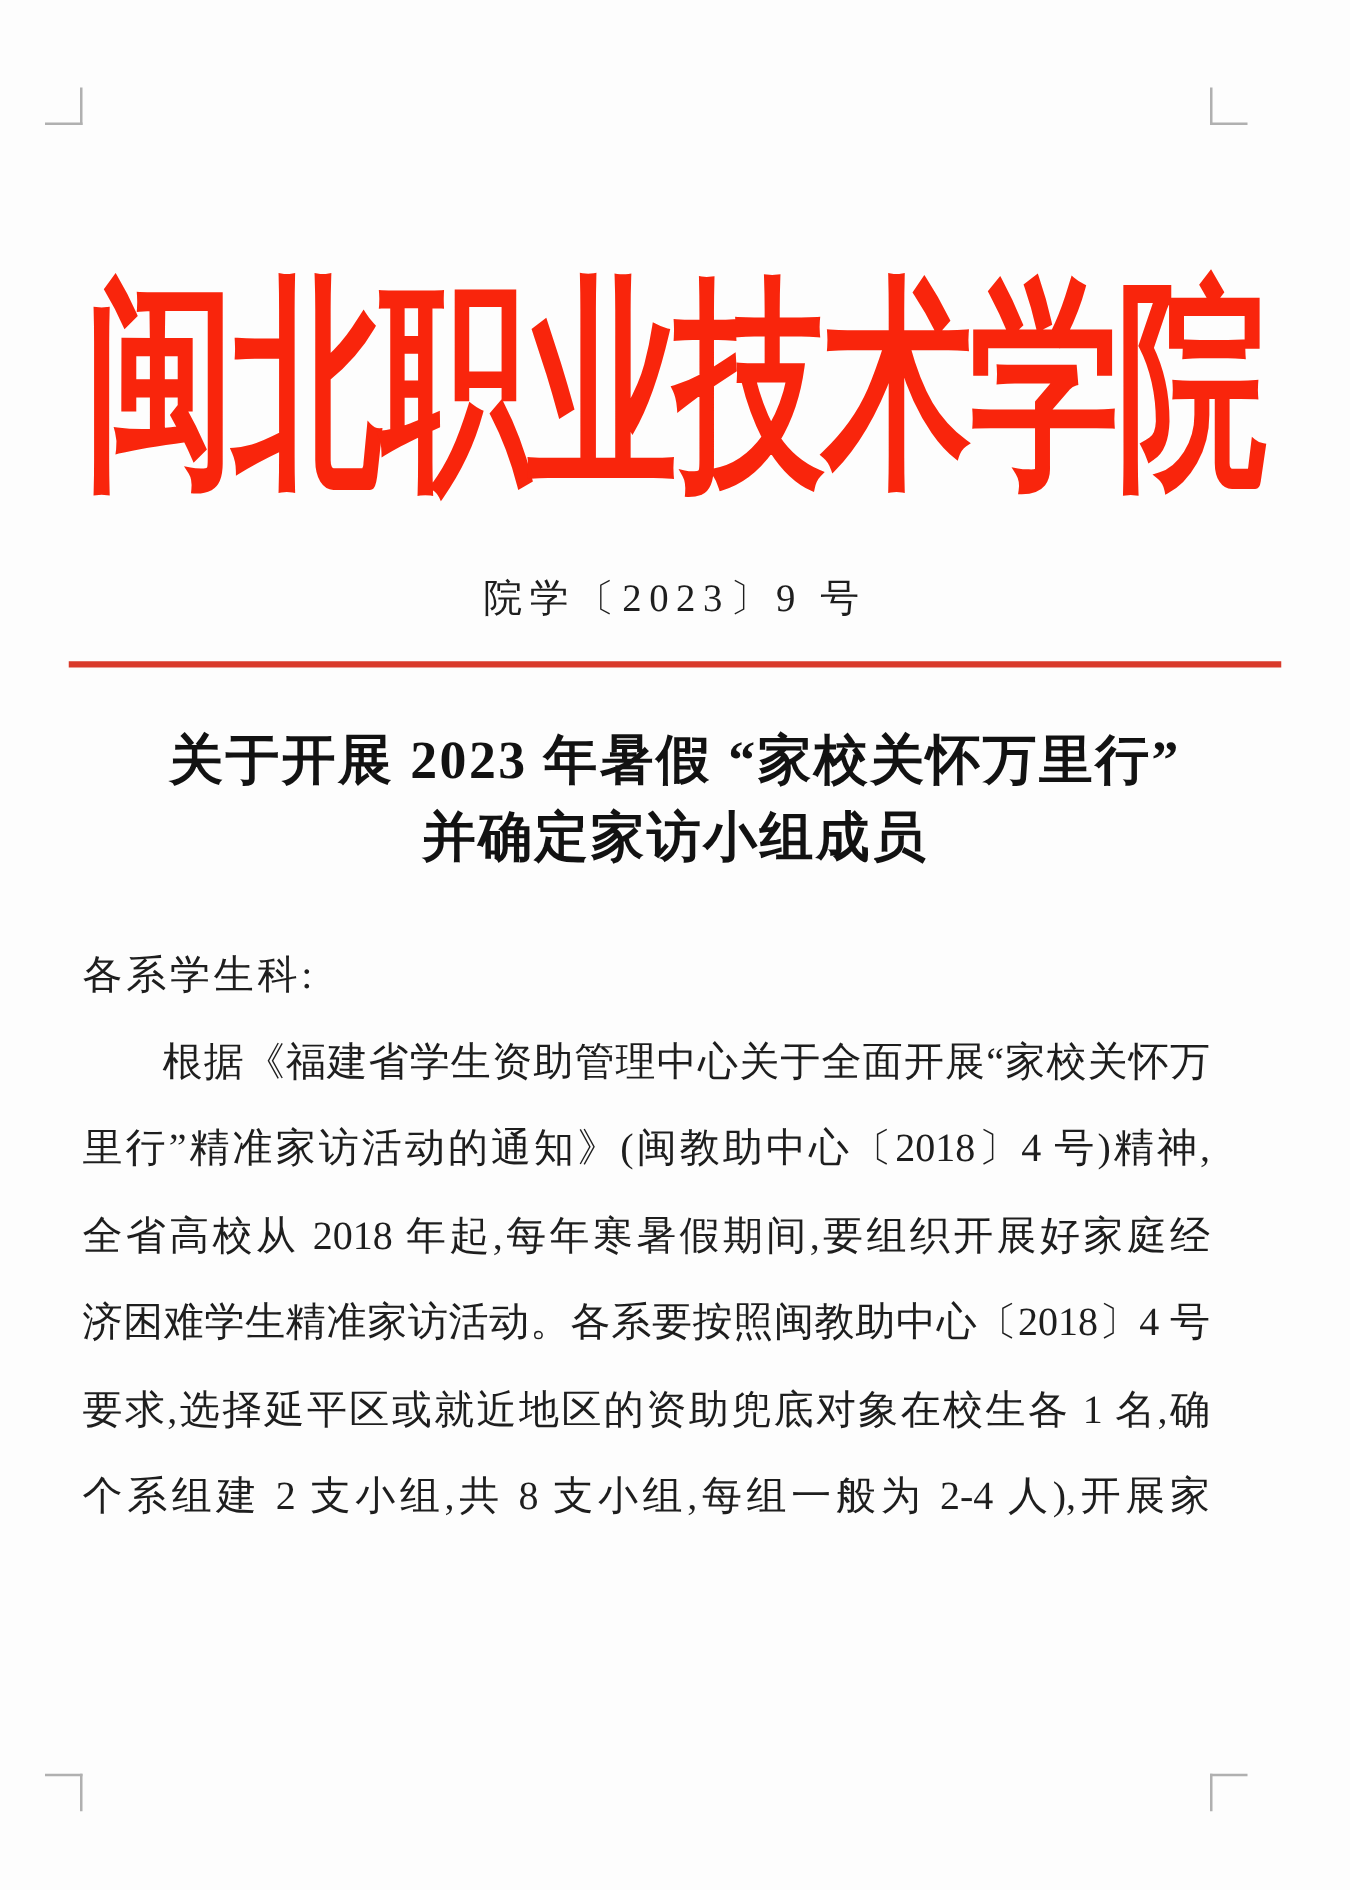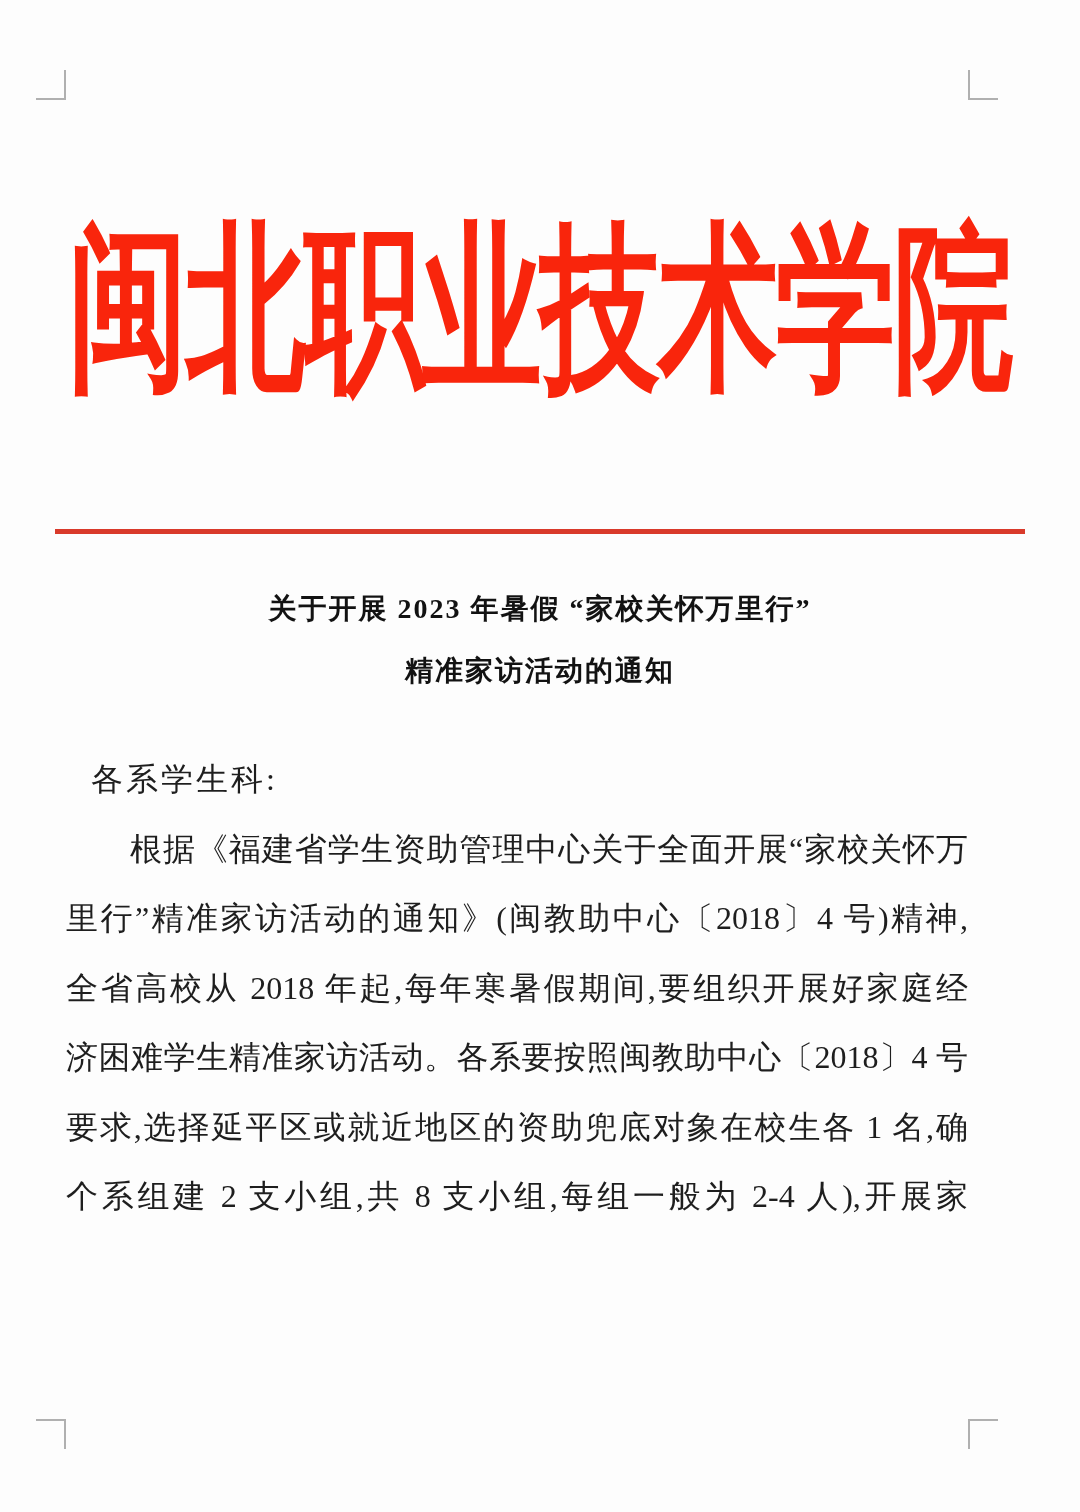--- a/index.html
+++ b/index.html
@@ -65,21 +65,21 @@
     height: 5px;
     background: var(--line-red, #d93a2b);
   }
   .doc-title {
     position: absolute;
     top: 578px;
     left: 0;
     width: 100%;
     text-align: center;
     font-weight: bold;
-    font-size: 28px;
+    font-size: 43px;
     line-height: 62px;
     letter-spacing: 2px;
     color: #121212;
   }
   .doc-title .t-line { white-space: nowrap; }
 
   .body-block {
     position: absolute;
     left: 66px;
     top: 745px;
@@ -92,42 +92,42 @@
     line-height: 69.5px;
     overflow: hidden;
     text-align: justify;
     text-align-last: justify;
     text-justify: inter-ideograph;
   }
   .b-line.salutation {
     text-align: left;
     text-align-last: left;
     letter-spacing: 3px;
-    margin-left: 25px;
   }
   .b-line.indent { padding-left: 64px; width: 838px; }
 </style>
 </head>
 <body>
 
 <div class="page">
 
   <div class="mark mark-tl"></div>
   <div class="mark mark-tr"></div>
   <div class="mark mark-bl"></div>
   <div class="mark mark-br"></div>
 
   <div class="institution">闽北职业技术学院</div>
 
+  <div class="doc-number">院学〔2023〕9 号</div>
 
   <div class="divider"></div>
 
   <div class="doc-title">
     <div class="t-line">关于开展 2023 年暑假 “家校关怀万里行”</div>
-    <div class="t-line">精准家访活动的通知</div>
+    <div class="t-line">并确定家访小组成员</div>
   </div>
 
   <div class="body-block">
     <div class="b-line salutation">各系学生科:</div>
     <div class="b-line indent">根据《福建省学生资助管理中心关于全面开展“家校关怀万</div>
     <div class="b-line">里行”精准家访活动的通知》(闽教助中心〔2018〕4 号)精神,</div>
     <div class="b-line">全省高校从 2018 年起,每年寒暑假期间,要组织开展好家庭经</div>
     <div class="b-line">济困难学生精准家访活动。各系要按照闽教助中心〔2018〕4 号</div>
     <div class="b-line">要求,选择延平区或就近地区的资助兜底对象在校生各 1 名,确</div>
     <div class="b-line">个系组建 2 支小组,共 8 支小组,每组一般为 2-4 人),开展家</div>

